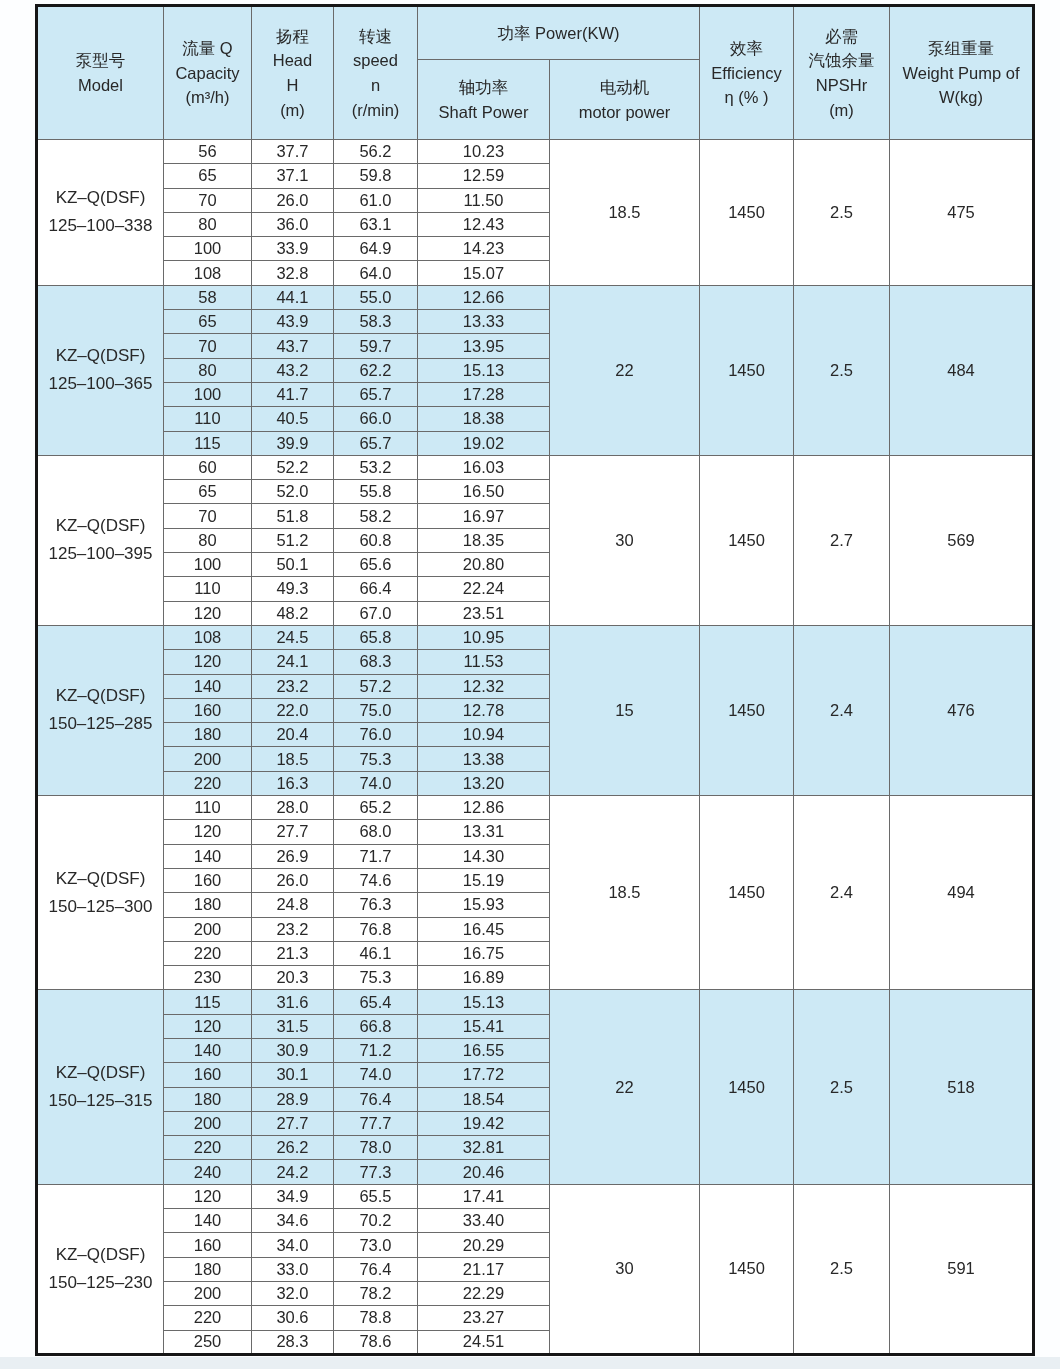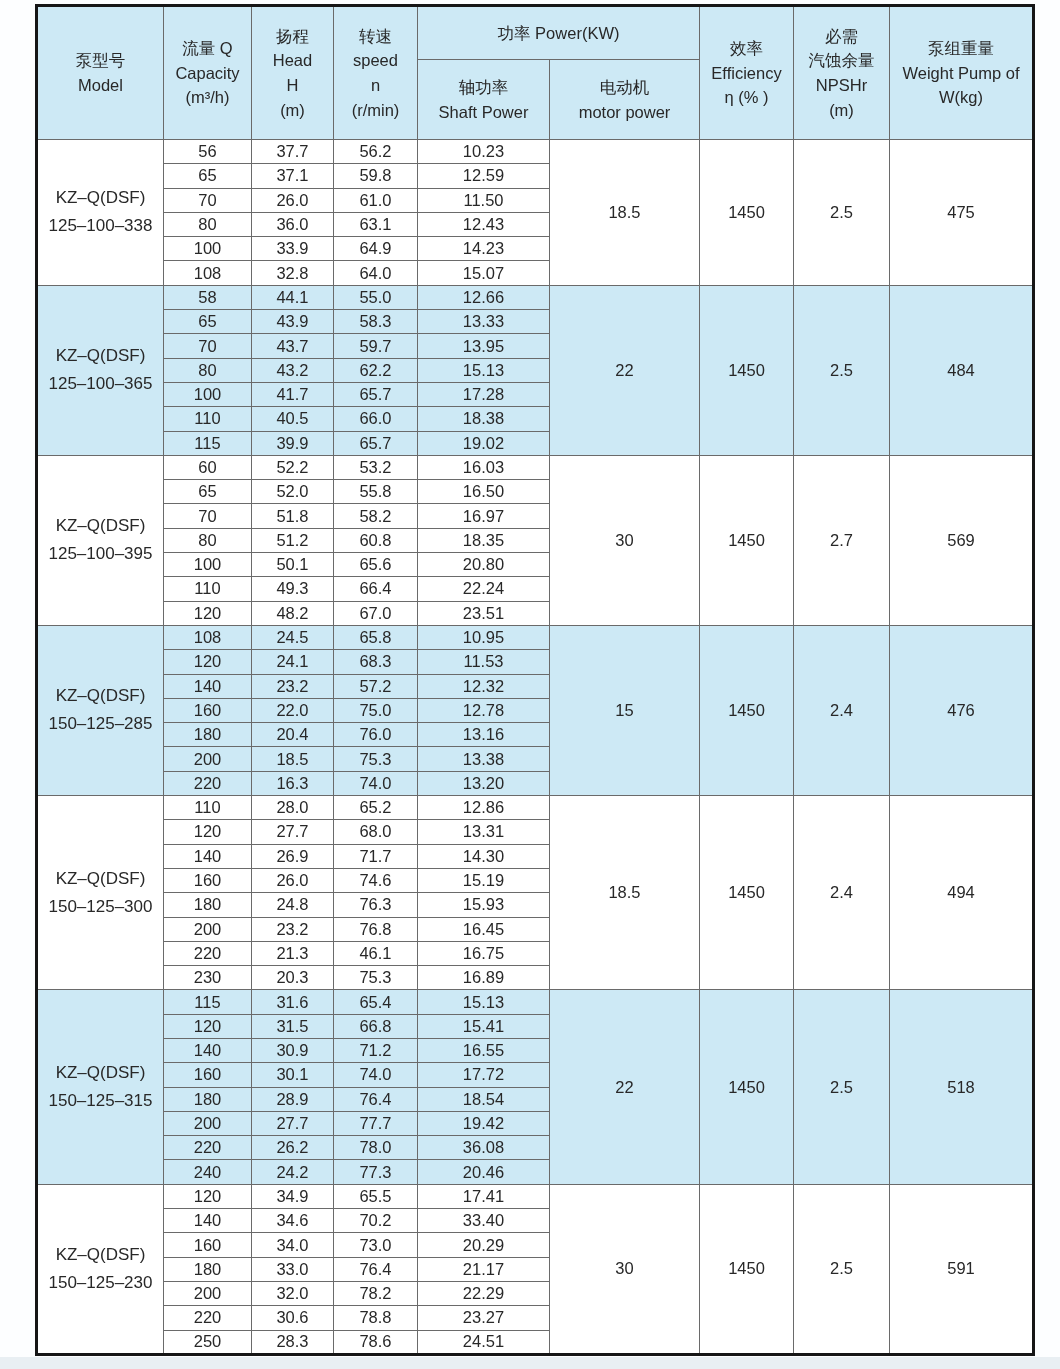--- a/index.html
+++ b/index.html
@@ -285,21 +285,21 @@
         <tr class="shaded">
           <td>160</td>
           <td>22.0</td>
           <td>75.0</td>
           <td>12.78</td>
         </tr>
         <tr class="shaded">
           <td>180</td>
           <td>20.4</td>
           <td>76.0</td>
-          <td>13.16</td>
+          <td>10.94</td>
         </tr>
         <tr class="shaded">
           <td>200</td>
           <td>18.5</td>
           <td>75.3</td>
           <td>13.38</td>
         </tr>
         <tr class="shaded">
           <td>220</td>
           <td>16.3</td>
@@ -399,21 +399,21 @@
         <tr class="shaded">
           <td>200</td>
           <td>27.7</td>
           <td>77.7</td>
           <td>19.42</td>
         </tr>
         <tr class="shaded">
           <td>220</td>
           <td>26.2</td>
           <td>78.0</td>
-          <td>36.08</td>
+          <td>32.81</td>
         </tr>
         <tr class="shaded">
           <td>240</td>
           <td>24.2</td>
           <td>77.3</td>
           <td>20.46</td>
         </tr>
         <tr>
           <td rowspan="7" class="model-cell">KZ–Q(DSF)
 150–125–230</td>

